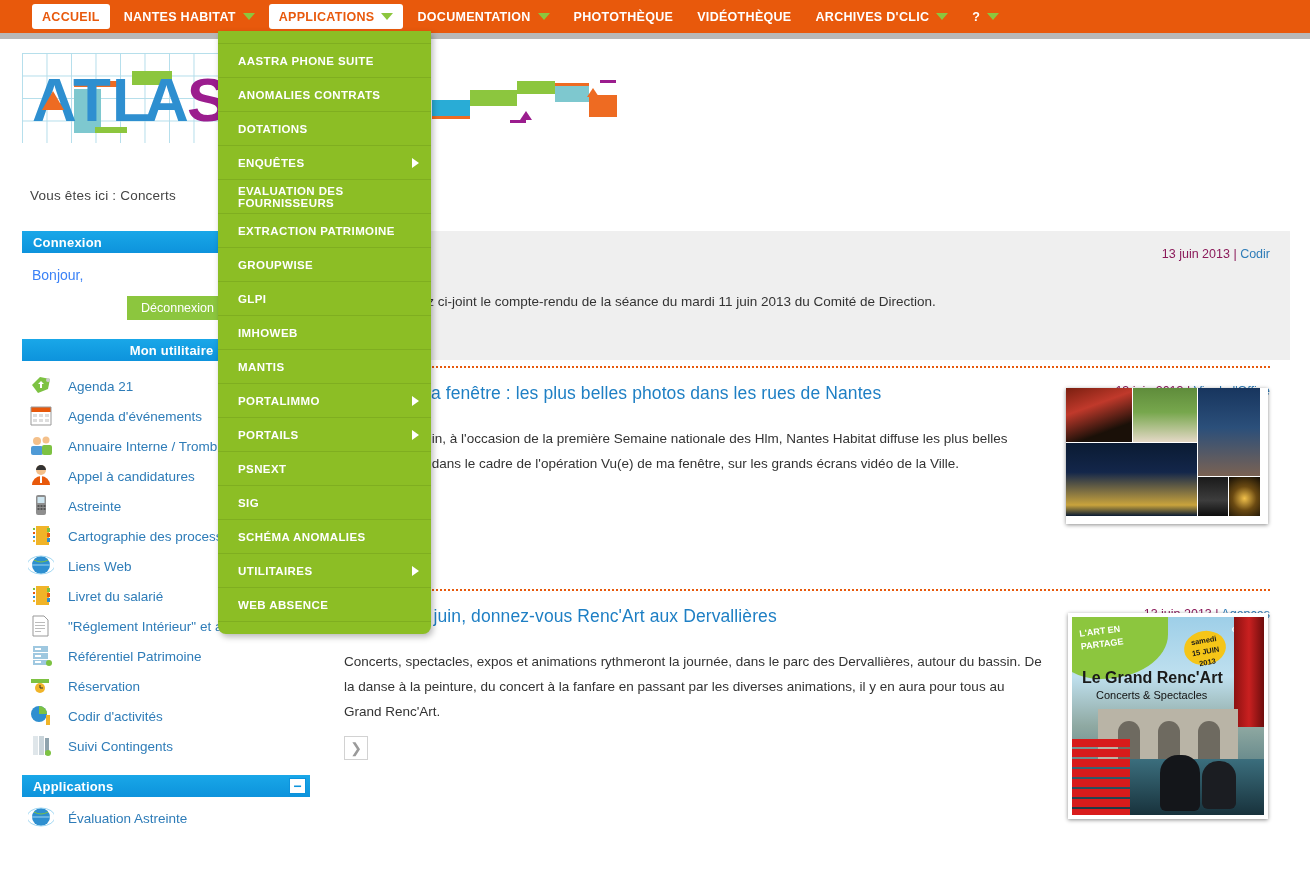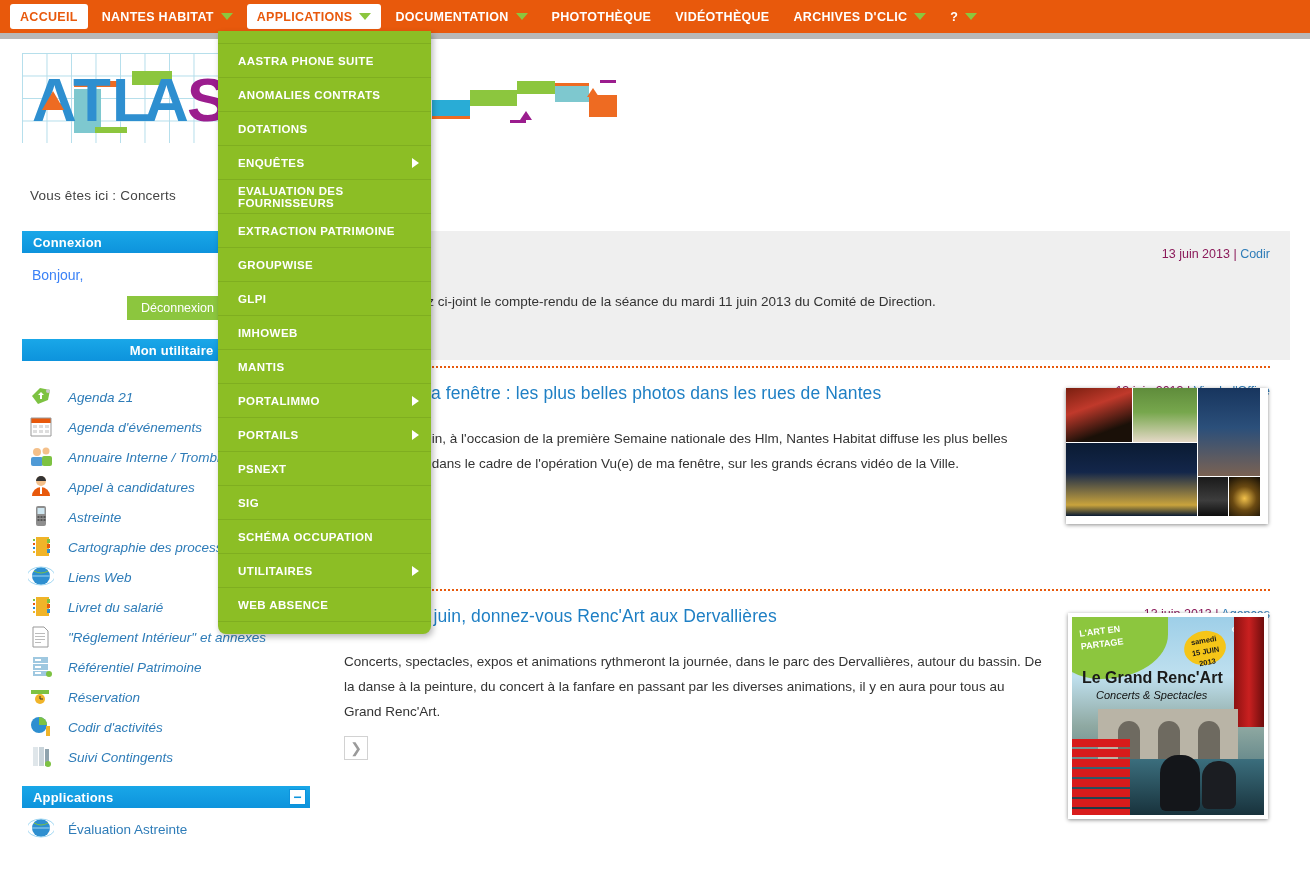--- a/index.html
+++ b/index.html
@@ -9,21 +9,21 @@
     background: #ffffff;
     overflow: hidden;
   }
 
   
   #topnav {
     position: absolute; left: 0; top: 0;
     width: 1310px; height: 33px;
     background: #E8590C;
     display: flex; align-items: center;
-    padding-left: 10px;
+    padding-left: 32px;
     z-index: 60;
   }
   .nav-item {
     display: flex; align-items: center;
     height: 25px;
     padding: 0 10px;
     margin-right: 4px;
     font-size: 12.5px;
     font-weight: bold;
     color: #ffffff;
@@ -126,21 +126,21 @@
     background: #8CC63E;
     color: #ffffff;
     font-size: 12.5px;
     padding: 5px 14px;
     border: none;
     cursor: pointer;
     font-family: "Liberation Sans", sans-serif;
   }
 
   #utilitaire-head { margin-top: 56px; justify-content: center; }
-  #util-list { margin-top: 21px; font-style: italic; }
+  #util-list { margin-top: 10px; }
   .util-item {
     display: flex; align-items: center;
     height: 30px;
     padding-left: 6px;
     cursor: pointer;
   }
   .util-icon {
     width: 30px; height: 26px;
     margin-right: 10px;
     flex: 0 0 30px;
@@ -506,21 +506,21 @@
         <div class="article-body">Concerts, spectacles, expos et animations rythmeront la journée, dans le parc des Dervallières, autour du bassin. De la danse à la peinture, du concert à la fanfare en passant par les diverses animations, il y en aura pour tous au Grand Renc'Art.</div>
         <div class="more-btn">❯</div>
         <div class="thumb" id="poster">
           <div style="position:absolute;inset:4px;background:linear-gradient(180deg,#9ecfe8 0%,#bfe0ef 30%,#8fa9a2 55%,#2f5d6b 100%);overflow:hidden;">  
             <div style="position:absolute;left:-16px;top:-12px;width:112px;height:74px;background:#8CC63E;border-radius:0 0 60% 40%;"></div>  
             <div style="position:absolute;left:8px;top:8px;color:#fff;font-size:9px;font-weight:bold;line-height:13px;transform:rotate(-7deg);">L'ART EN<br>PARTAGE</div>  
             <div style="position:absolute;right:6px;top:8px;color:#fff;font-size:8px;font-weight:bold;">Gratuit</div>  
             <div style="position:absolute;left:112px;top:14px;width:42px;height:34px;background:#F5C518;border-radius:50%;color:#1a1a1a;font-size:7.5px;font-weight:bold;text-align:center;line-height:11px;padding-top:4px;transform:rotate(-10deg);">samedi<br>15 JUIN<br>2013</div>  
             <div style="position:absolute;right:0;top:0;width:30px;height:110px;background:linear-gradient(90deg,#8c1111,#c92020,#6d0d0d);"></div>  
             <div style="position:absolute;left:10px;top:52px;color:#1a1a1a;font-size:16px;font-weight:bold;">Le Grand Renc'Art</div>  
-            <div style="position:absolute;left:24px;top:72px;color:#111;font-size:11px;font-style:italic;">Concerts &amp; Spectacles</div>  
+            <div style="position:absolute;left:24px;top:72px;color:#111;font-size:11px;">Concerts &amp; Spectacles</div>  
             <div style="position:absolute;left:26px;top:92px;width:140px;height:56px;background:#b9b4a6;"></div>  
             <div style="position:absolute;left:46px;top:104px;width:22px;height:44px;background:#6e6a60;border-radius:11px 11px 0 0;"></div>  
             <div style="position:absolute;left:86px;top:104px;width:22px;height:44px;background:#6e6a60;border-radius:11px 11px 0 0;"></div>  
             <div style="position:absolute;left:126px;top:104px;width:22px;height:44px;background:#6e6a60;border-radius:11px 11px 0 0;"></div>  
             <div style="position:absolute;left:0;bottom:0;width:100%;height:56px;background:linear-gradient(180deg,#3b6e7d,#18323c);"></div>  
             <div style="position:absolute;left:0;top:120px;width:58px;">    
               <div style="height:8px;margin:2px 0;background:#d81b1b;"></div>
               <div style="height:8px;margin:2px 0;background:#d81b1b;"></div>    
               <div style="height:8px;margin:2px 0;background:#d81b1b;"></div>
               <div style="height:8px;margin:2px 0;background:#d81b1b;"></div>    
@@ -578,21 +578,21 @@
       <span>PORTAILS</span>
       <span class="dd-arrow"></span>
     </div>
     <div class="dd-item">
       <span>PSNEXT</span>
     </div>
     <div class="dd-item">
       <span>SIG</span>
     </div>
     <div class="dd-item">
-      <span>SCHÉMA OCCUPATION</span>
+      <span>SCHÉMA ANOMALIES</span>
     </div>
     <div class="dd-item">
       <span>UTILITAIRES</span>
       <span class="dd-arrow"></span>
     </div>
     <div class="dd-item">
       <span>WEB ABSENCE</span>
     </div>
   </div>
 

